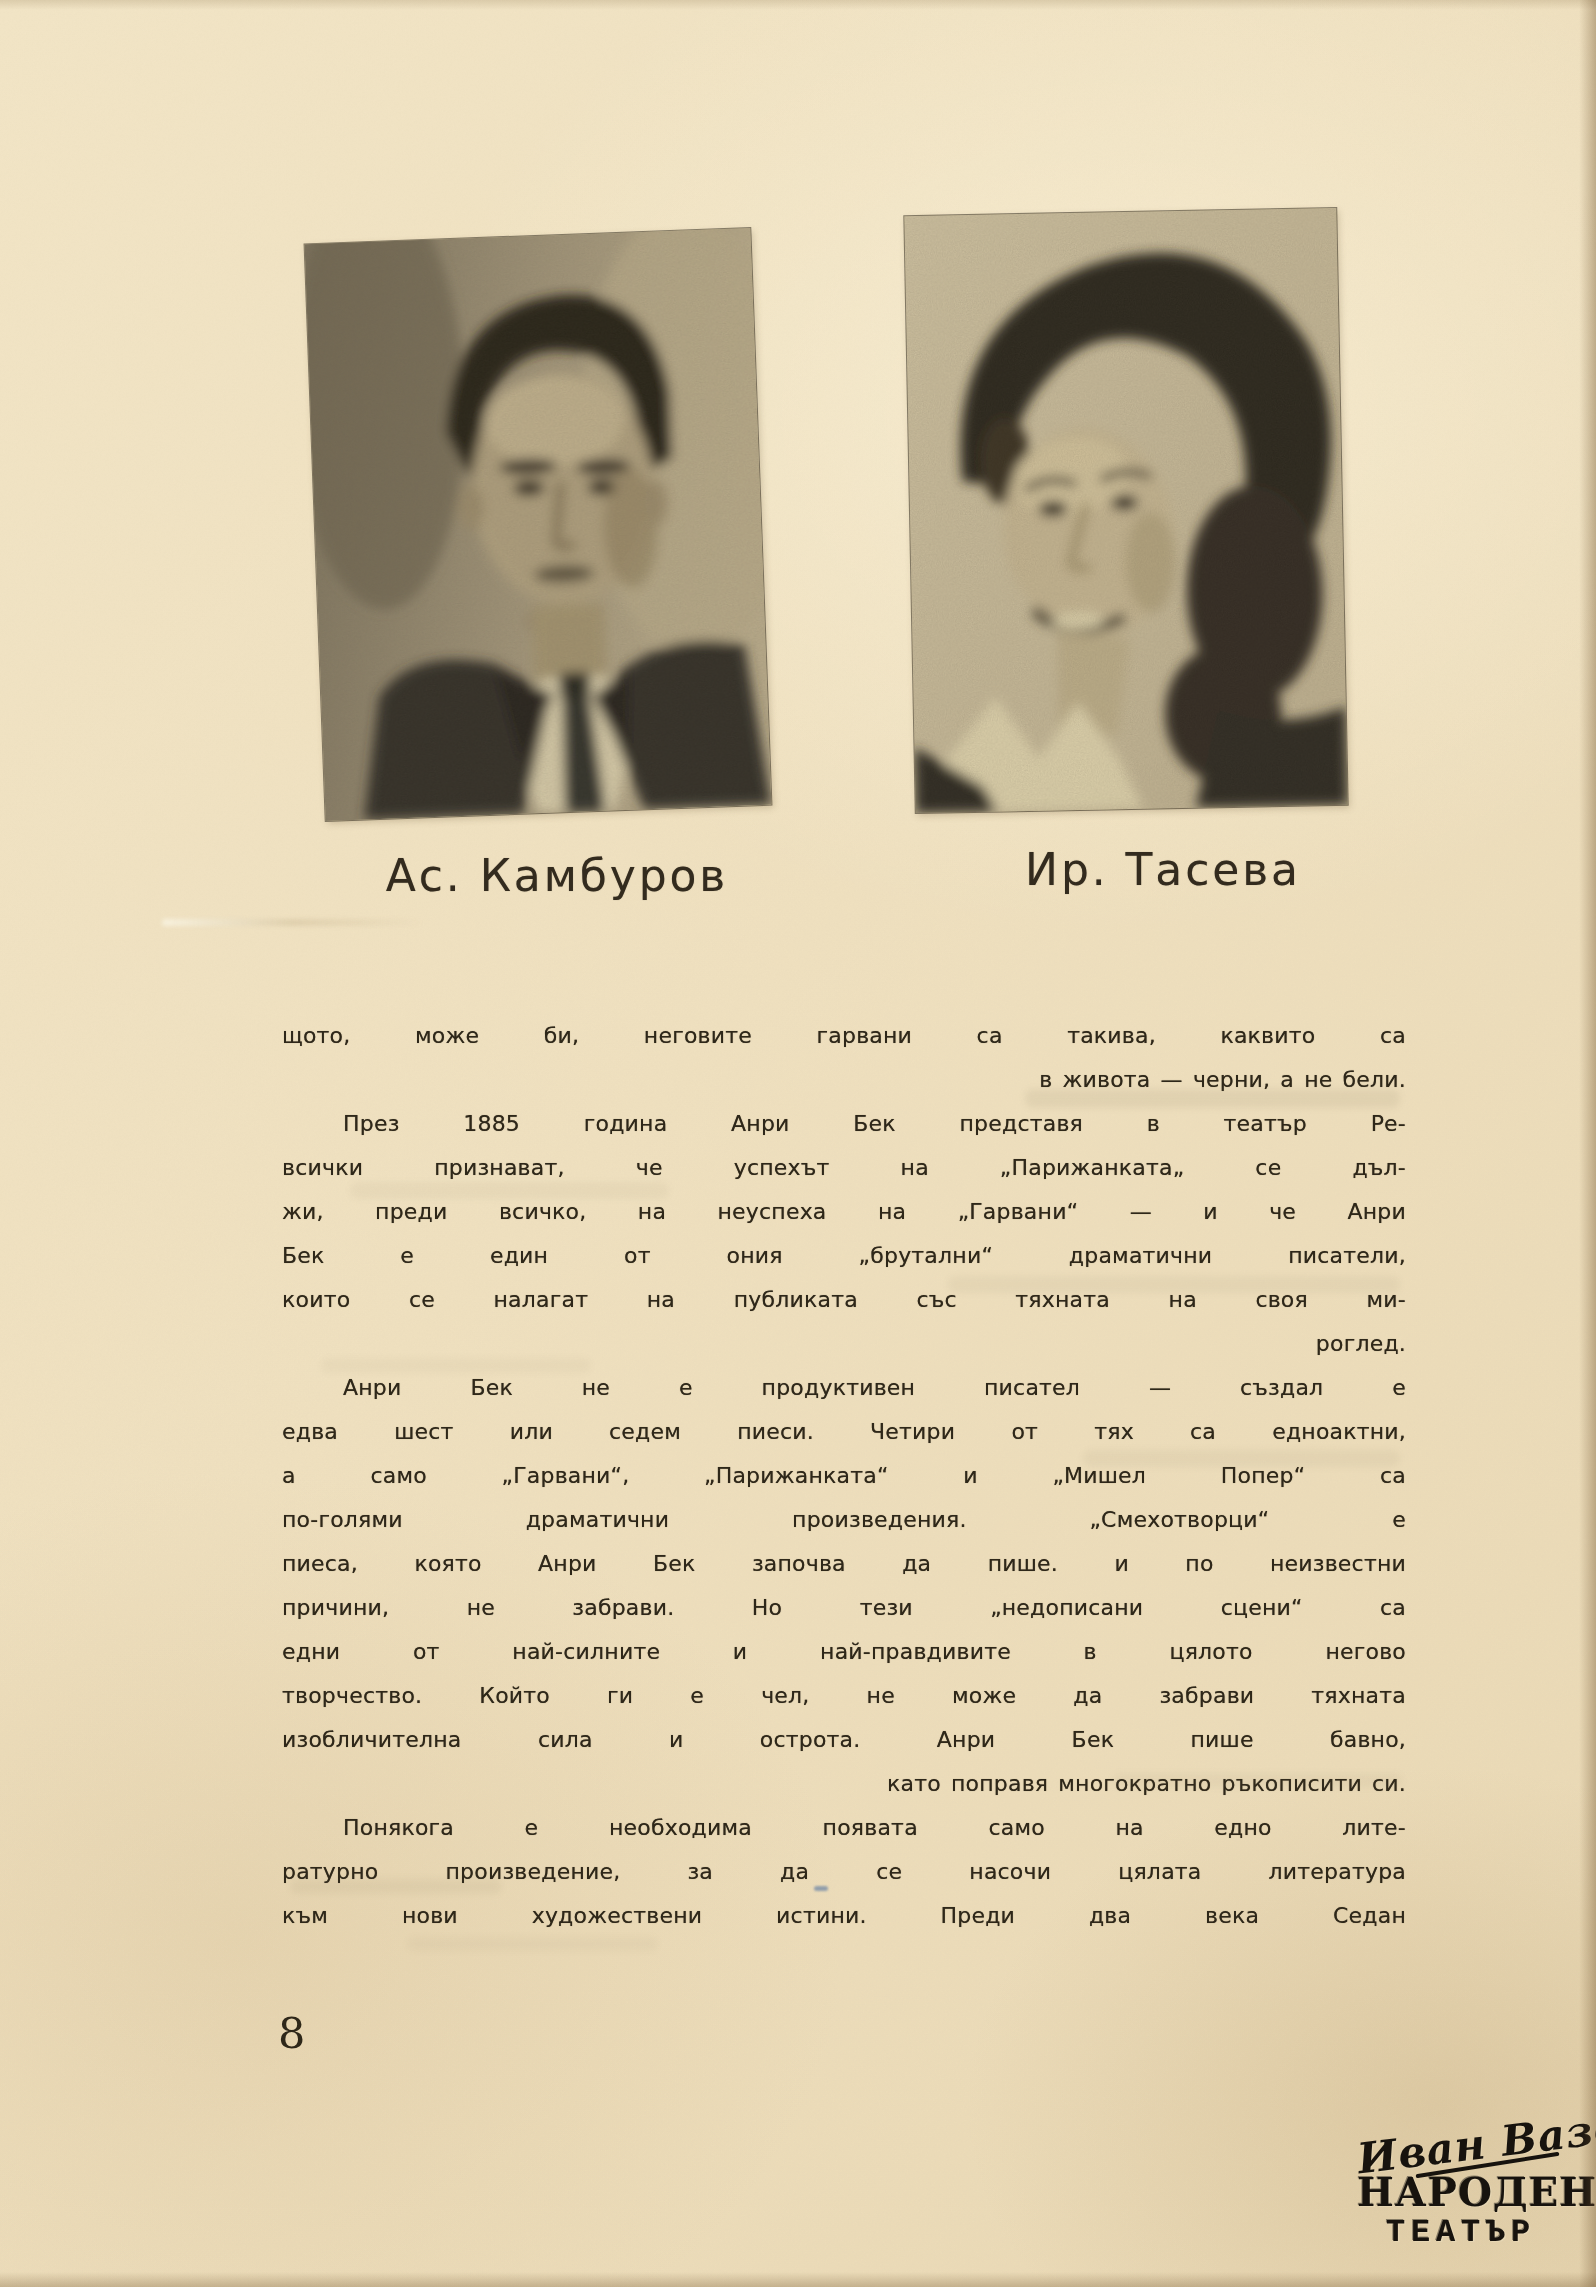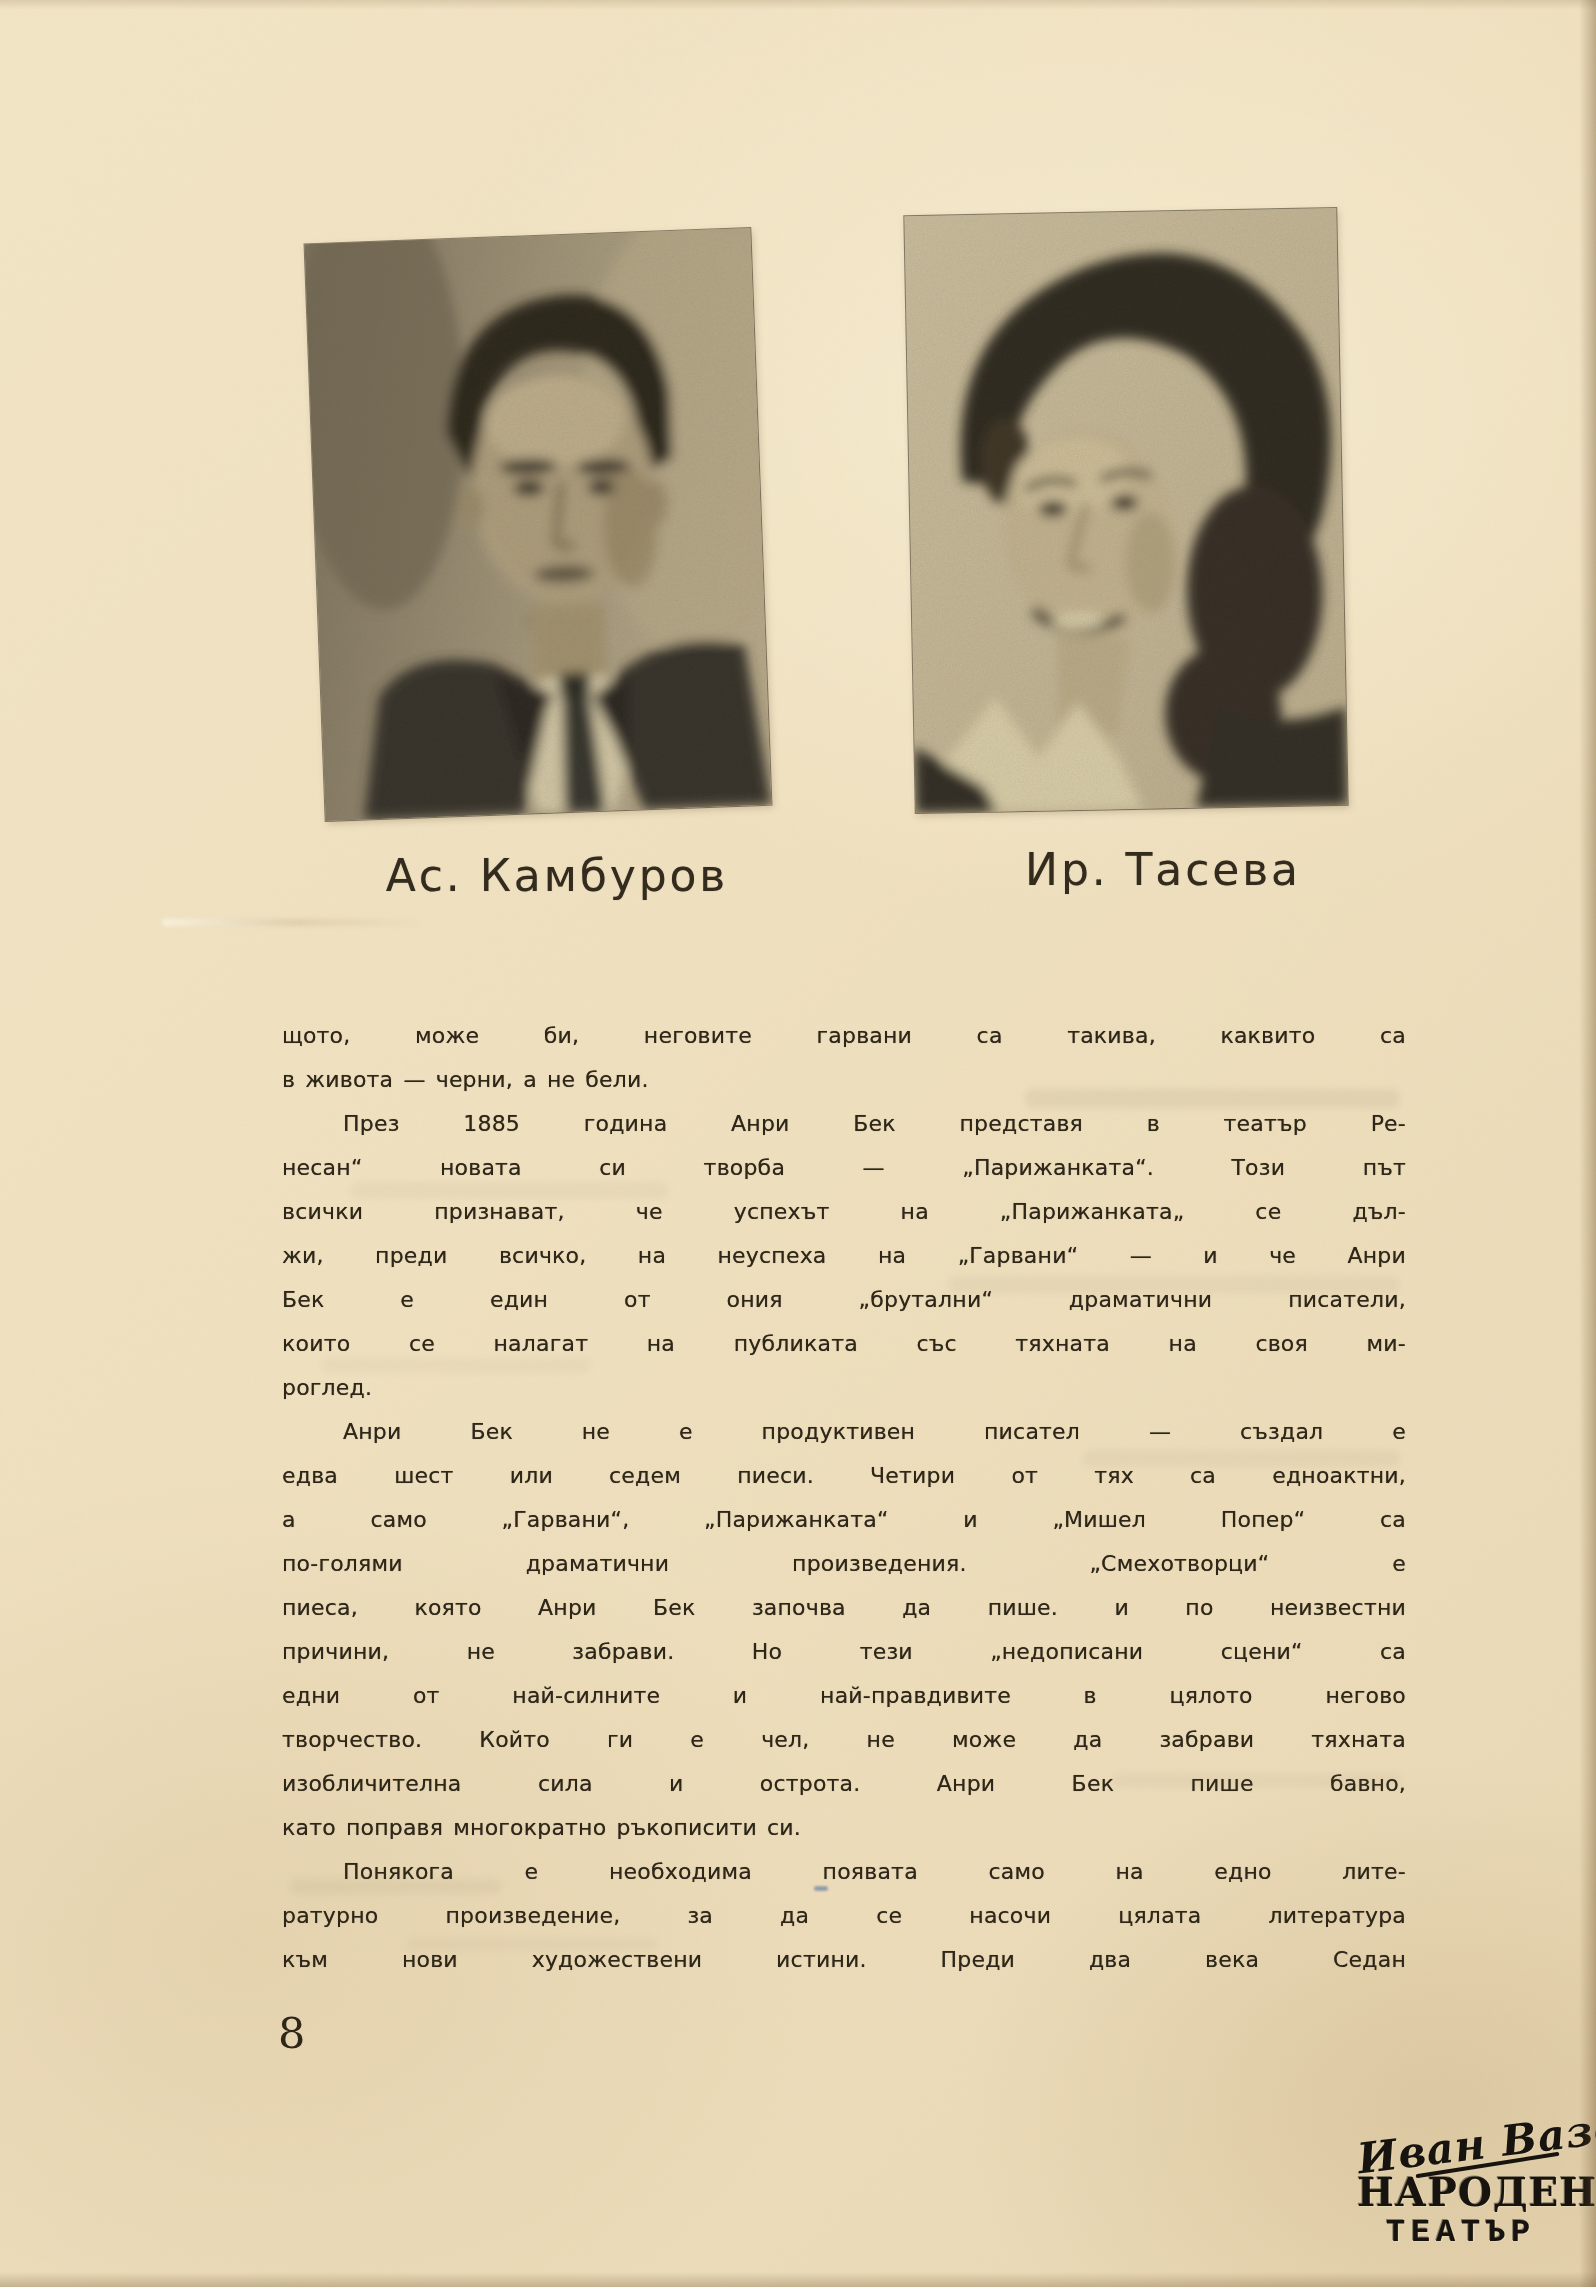--- a/index.html
+++ b/index.html
@@ -37,21 +37,21 @@
   .caption{position:absolute;font-size:44px;letter-spacing:2.9px;color:#332b1e;
     font-family:"DejaVu Sans", sans-serif;text-align:center;white-space:nowrap;
     text-shadow:0 0 1px rgba(51,43,30,.4);}
   .caption-left{left:334px;top:850px;width:446px;}
   .caption-right{left:947px;top:844px;width:432px;}
 
   
   .bodytext{position:absolute;left:282px;top:1014px;width:1124px;
     font-size:22px;line-height:44px;word-spacing:2.9px;letter-spacing:0.2px;
     color:#2e2719;text-shadow:0 0 0.7px rgba(46,39,25,.65);}
-  .tline{height:44px;overflow:hidden;text-align:left;}
+  .tline{height:44px;overflow:hidden;text-align:right;}
   .tline.j{text-align:justify;}
   .tline.j::after{content:"";display:inline-block;width:100%;height:0;}
   .tline.ind{text-indent:61px;}
 
   .pagenum{position:absolute;left:278px;top:2008px;font-size:43px;
     font-family:"DejaVu Serif", serif;color:#2e2719;}
 
   
   .stamp{position:absolute;left:1357px;top:2122px;width:208px;text-align:center;
     color:#17130e;font-family:"DejaVu Serif", serif;}
@@ -179,21 +179,20 @@
     </svg>
   </div>
 
   <div class="caption caption-left">Ас. Камбуров</div>
   <div class="caption caption-right">Ир. Тасева</div>
 
   <div class="bodytext">
     <div class="tline j">щото, може би, неговите гарвани са такива, каквито са</div>
     <div class="tline end">в живота — черни, а не бели.</div>
     <div class="tline j ind">През 1885 година Анри Бек представя в театър Ре-</div>
-    <div class="tline j">несан“ новата си творба — „Парижанката“. Този път</div>
     <div class="tline j">всички признават, че успехът на „Парижанката„ се дъл-</div>
     <div class="tline j">жи, преди всичко, на неуспеха на „Гарвани“ — и че Анри</div>
     <div class="tline j">Бек е един от ония „брутални“ драматични писатели,</div>
     <div class="tline j">които се налагат на публиката със тяхната на своя ми-</div>
     <div class="tline end">роглед.</div>
     <div class="tline j ind">Анри Бек не е продуктивен писател — създал е</div>
     <div class="tline j">едва шест или седем пиеси. Четири от тях са едноактни,</div>
     <div class="tline j">а само „Гарвани“, „Парижанката“ и „Мишел Попер“ са</div>
     <div class="tline j">по-голями драматични произведения. „Смехотворци“ е</div>
     <div class="tline j">пиеса, която Анри Бек започва да пише. и по неизвестни</div>

